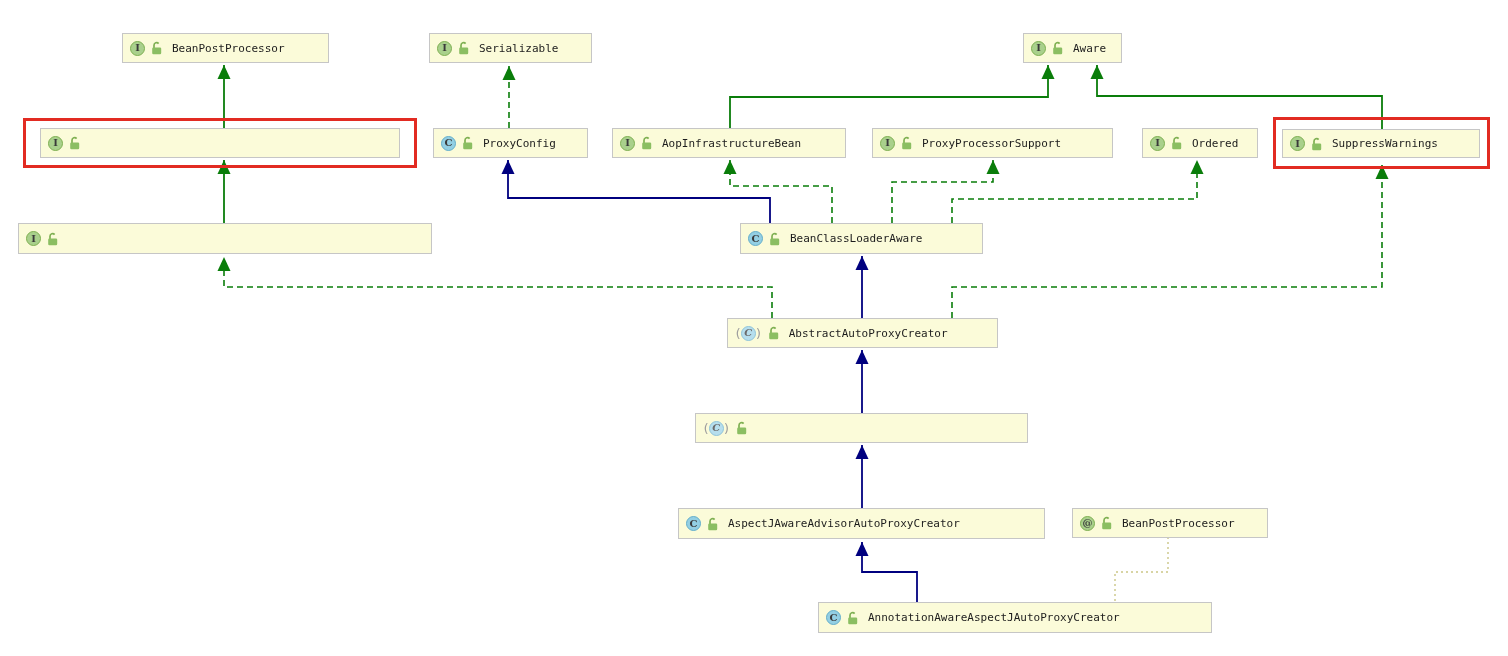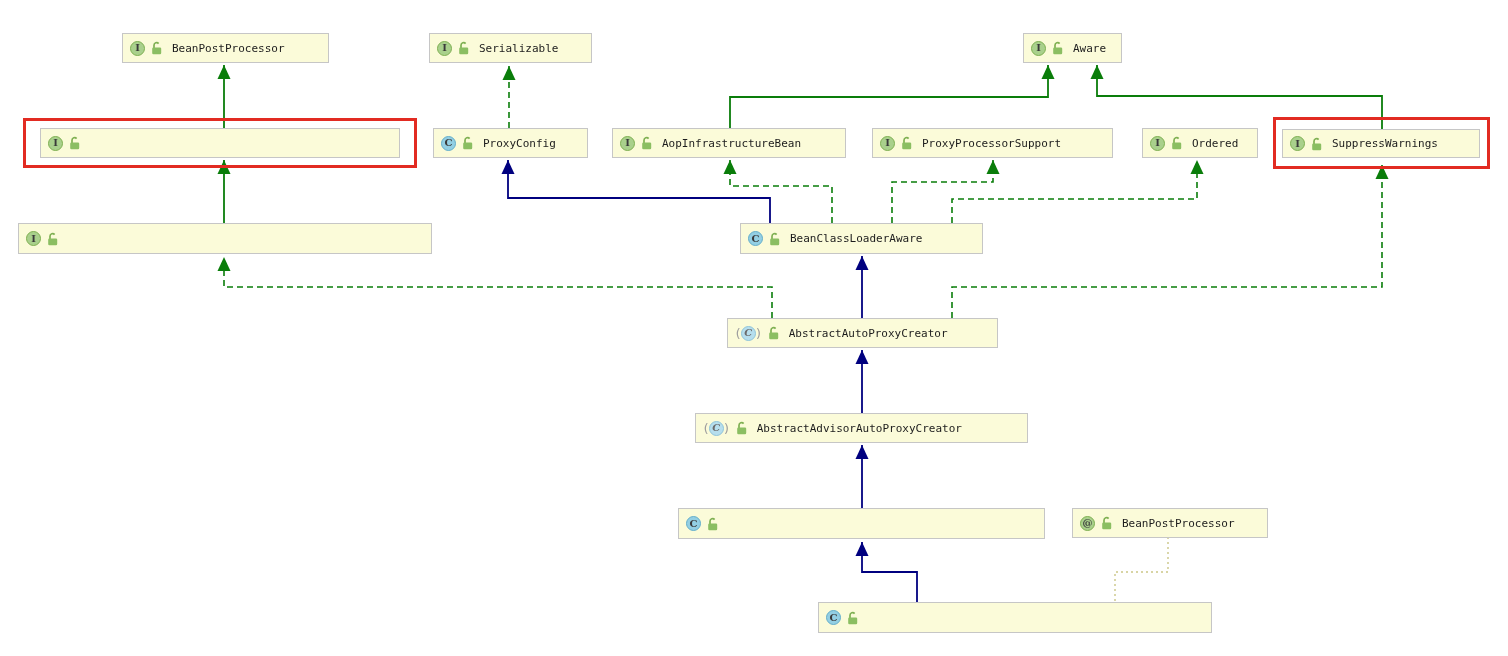--- a/index.html
+++ b/index.html
@@ -270,43 +270,44 @@
     <div class="node" style="left: 695px; top: 413px; width: 333px; height: 30px;">
       <span class="kind-wrap">
         <span class="paren">(</span>
         <span class="circle abstract_class">C</span>
         <span class="paren">)</span>
       </span>
       <svg width="13" height="14" viewBox="0 0 13 14" class="lock-icon">
         <path d="M4 7 L4 4.2 A2.6 2.6 0 0 1 8.6 2.6" fill="none" stroke="#7FB052" stroke-width="1.7"></path>
         <rect x="2.2" y="6.6" width="9" height="6.6" rx="1.2" fill="#8BBE62"></rect>
       </svg>
-      <span class="node-label">AbstractAdvisorAutoProxyCreator</span>
     </div>
     <div class="node" style="left: 678px; top: 508px; width: 367px; height: 31px;">
       <span class="kind-wrap">
         <span class="circle class">C</span>
       </span>
       <svg width="13" height="14" viewBox="0 0 13 14" class="lock-icon">
         <path d="M4 7 L4 4.2 A2.6 2.6 0 0 1 8.6 2.6" fill="none" stroke="#7FB052" stroke-width="1.7"></path>
         <rect x="2.2" y="6.6" width="9" height="6.6" rx="1.2" fill="#8BBE62"></rect>
       </svg>
+      <span class="node-label">AspectJAwareAdvisorAutoProxyCreator</span>
     </div>
     <div class="node" style="left: 1072px; top: 508px; width: 196px; height: 30px;">
       <span class="kind-wrap">
         <span class="circle annotation">@</span>
       </span>
       <svg width="13" height="14" viewBox="0 0 13 14" class="lock-icon">
         <path d="M4 7 L4 4.2 A2.6 2.6 0 0 1 8.6 2.6" fill="none" stroke="#7FB052" stroke-width="1.7"></path>
         <rect x="2.2" y="6.6" width="9" height="6.6" rx="1.2" fill="#8BBE62"></rect>
       </svg>
       <span class="node-label">BeanPostProcessor</span>
     </div>
     <div class="node" style="left: 818px; top: 602px; width: 394px; height: 31px;">
       <span class="kind-wrap">
         <span class="circle class">C</span>
       </span>
       <svg width="13" height="14" viewBox="0 0 13 14" class="lock-icon">
         <path d="M4 7 L4 4.2 A2.6 2.6 0 0 1 8.6 2.6" fill="none" stroke="#7FB052" stroke-width="1.7"></path>
         <rect x="2.2" y="6.6" width="9" height="6.6" rx="1.2" fill="#8BBE62"></rect>
       </svg>
+      <span class="node-label">AnnotationAwareAspectJAutoProxyCreator</span>
     </div>
   </div>
 
 </body></html>

